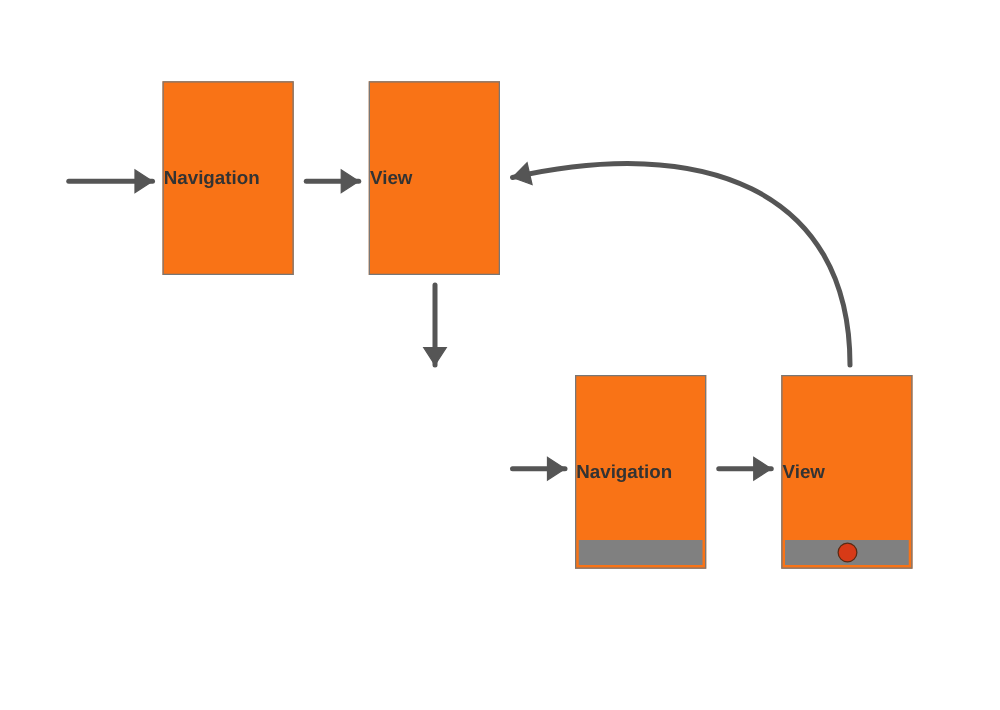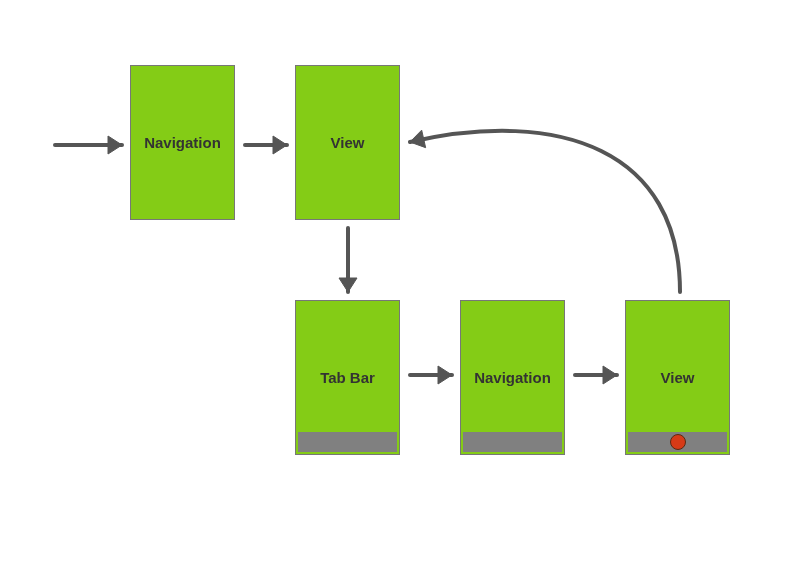--- a/index.html
+++ b/index.html
@@ -1,41 +1,37 @@
 <!DOCTYPE html>
 <html><head>
 <meta charset="utf-8">
 <style>
   html,body{margin:0;padding:0;background:#ffffff;font-family:Arial,Helvetica,sans-serif}
   .stage{position:relative;width:800px;height:568px}
-  .box{position:absolute;background:#84cc16;border:1px solid #777;display:flex;align-items:center;justify-content:center;box-sizing:border-box}
+  .box{position:absolute;background:#f97316;border:1px solid #777;display:flex;align-items:center;box-sizing:border-box}
   .box .label{font-weight:700;font-size:15px;color:#333;text-align:center}
   .tabstrip{position:absolute;left:2px;right:2px;bottom:2px;height:20px;background:#808080}
   .dot{position:absolute;width:14px;height:14px;border-radius:50%;background:#d73a17;border:1px solid #5a2a12;top:2px;left:50%;transform:translateX(-50%)}
   svg.arrows{position:absolute;top:0;left:0}
   .arrow-shape{fill:none;stroke:#555;stroke-width:4;stroke-linecap:round;stroke-linejoin:round}
   .arrow-head{fill:#555;stroke:#555;stroke-width:1}
 </style>
 </head>
 <body>
 
 <div class="stage">
 
   <div class="box" id="box-nav1" style="left: 130px; top: 65px; width: 105px; height: 155px;">
     <span class="label">Navigation</span>
   </div>
 
   <div class="box" id="box-view1" style="left: 295px; top: 65px; width: 105px; height: 155px;">
     <span class="label">View</span>
   </div>
 
-  <div class="box" id="box-tabbar" style="left: 295px; top: 300px; width: 105px; height: 155px;">
-    <span class="label">Tab Bar</span>
-    <div class="tabstrip"></div>
-  </div>
 
   <div class="box" id="box-nav2" style="left: 460px; top: 300px; width: 105px; height: 155px;">
     <span class="label">Navigation</span>
     <div class="tabstrip"></div>
   </div>
 
   <div class="box" id="box-view2" style="left: 625px; top: 300px; width: 105px; height: 155px;">
     <span class="label">View</span>
     <div class="tabstrip">
       <div class="dot"></div>

